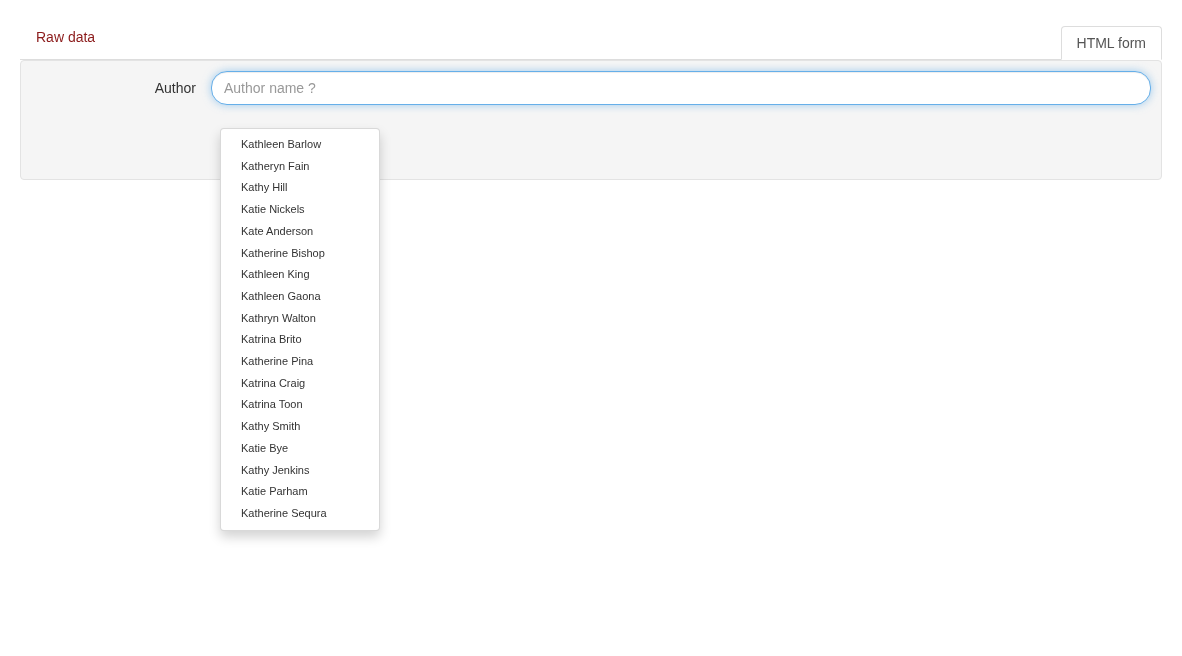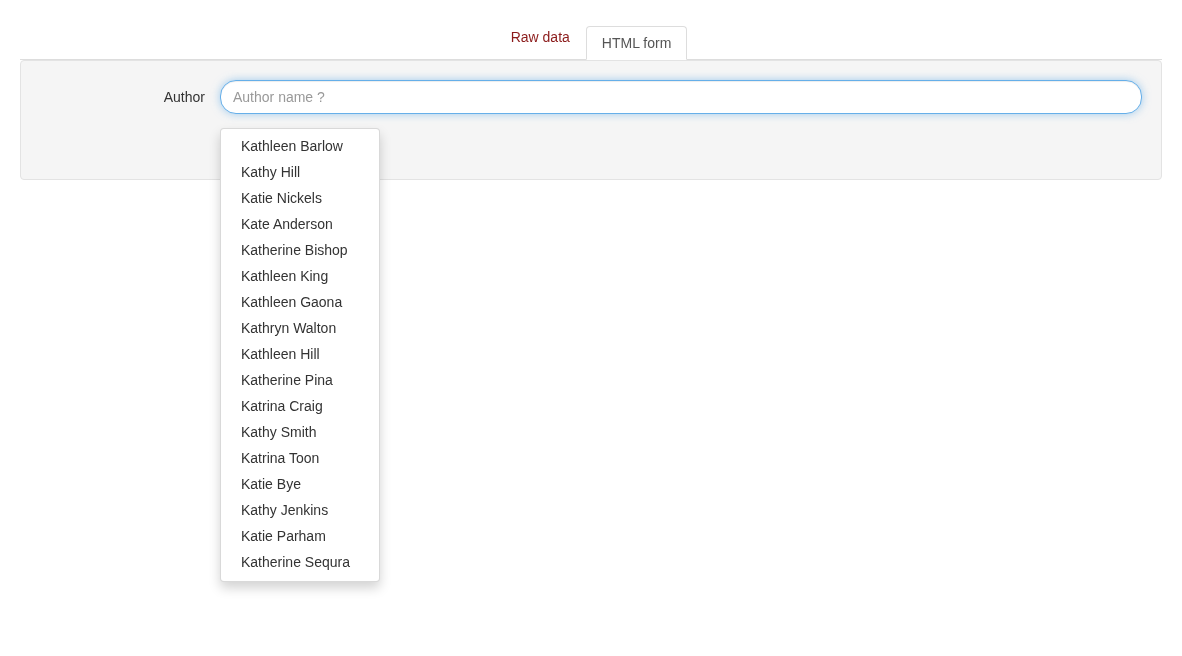--- a/index.html
+++ b/index.html
@@ -11,21 +11,21 @@
       font-family: "Helvetica Neue", Helvetica, Arial, sans-serif;
       font-size: 14px;
       color: #333;
       background: #fff;
       width: 1182px;
       height: 656px;
       padding: 20px;
     }
     .tabs {
       display: flex;
-      justify-content: center;
+      justify-content: space-between;
       border-bottom: 1px solid #ddd;
       margin-bottom: 0;
     }
     .tab {
       padding: 8px 15px;
       cursor: pointer;
       font-size: 14px;
       position: relative;
       border: 1px solid transparent;
       border-top-left-radius: 4px;
@@ -38,21 +38,21 @@
     .tab.active {
       color: #555;
       background: #fff;
       border-color: #ddd #ddd #fff #ddd;
       margin-top: 6px;
     }
     .panel {
       background: #f5f5f5;
       border: 1px solid #e3e3e3;
       border-radius: 4px;
-      padding: 19px;
+      padding: 10px;
       position: relative;
       min-height: 120px;
     }
     .form-row {
       display: flex;
       align-items: center;
       margin-bottom: 15px;
     }
     .form-label {
       width: 180px;
@@ -83,21 +83,21 @@
       background: #fff;
       border: 1px solid rgba(0,0,0,0.15);
       border-radius: 4px;
       box-shadow: 0 6px 12px rgba(0,0,0,0.175);
       padding: 5px 0;
       z-index: 10;
     }
     .dropdown-item {
       display: block;
       padding: 3px 20px;
-      font-size: 14px;
+      font-size: 11px;
       color: #333;
       white-space: nowrap;
       cursor: pointer;
       line-height: 1.42857;
     }
   </style>
 </head>
 <body>
 
 <div class="tabs">
@@ -106,30 +106,31 @@
 </div>
 
 <div class="panel">
   <div class="form-row">
     <label class="form-label">Author</label>
     <input class="form-input" type="text" placeholder="Author name ?" style="">
   </div>
 
   <div class="dropdown">
     <div class="dropdown-item">Kathleen Barlow</div>
+    <div class="dropdown-item">Katheryn Fain</div>
     <div class="dropdown-item">Kathy Hill</div>
     <div class="dropdown-item">Katie Nickels</div>
     <div class="dropdown-item">Kate Anderson</div>
     <div class="dropdown-item">Katherine Bishop</div>
     <div class="dropdown-item">Kathleen King</div>
     <div class="dropdown-item">Kathleen Gaona</div>
     <div class="dropdown-item">Kathryn Walton</div>
-    <div class="dropdown-item">Kathleen Hill</div>
+    <div class="dropdown-item">Katrina Brito</div>
     <div class="dropdown-item">Katherine Pina</div>
     <div class="dropdown-item">Katrina Craig</div>
+    <div class="dropdown-item">Katrina Toon</div>
     <div class="dropdown-item">Kathy Smith</div>
-    <div class="dropdown-item">Katrina Toon</div>
     <div class="dropdown-item">Katie Bye</div>
     <div class="dropdown-item">Kathy Jenkins</div>
     <div class="dropdown-item">Katie Parham</div>
     <div class="dropdown-item">Katherine Sequra</div>
   </div>
 </div>
 
 </body></html>

